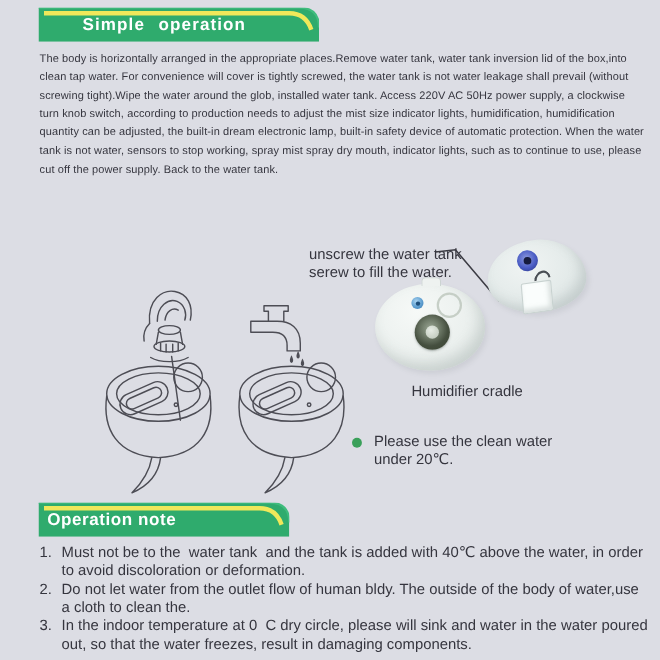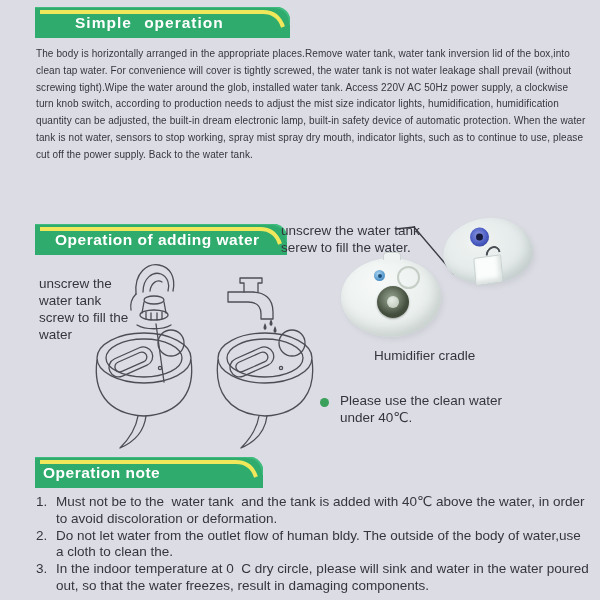--- a/index.html
+++ b/index.html
@@ -94,28 +94,20 @@
     <svg width="255" height="31">
       <path d="M0,0 H237 Q255,0 255,18 V31 H0 Z" fill="#2fab6d"></path>
       <path d="M0,0 H237 Q255,0 255,18" fill="none" stroke="#3fbc7d" stroke-width="2"></path>
       <path d="M5,5 H228 Q243,5 248,20" fill="none" stroke="#f0e85a" stroke-width="4"></path>
     </svg>
     <span class="banner-text" style="padding-left:40px;word-spacing:7px">Simple operation</span>
   </div>
 
   <p class="body-text" style="left:36px;top:46px;width:552px">The body is horizontally arranged in the appropriate places.Remove water tank, water tank inversion lid of the box,into clean tap water. For convenience will cover is tightly screwed, the water tank is not water leakage shall prevail (without screwing tight).Wipe the water around the glob, installed water tank. Access 220V AC 50Hz power supply, a clockwise turn knob switch, according to production needs to adjust the mist size indicator lights, humidification, humidification quantity can be adjusted, the built-in dream electronic lamp, built-in safety device of automatic protection. When the water tank is not water, sensors to stop working, spray mist spray dry mouth, indicator lights, such as to continue to use, please cut off the power supply. Back to the water tank.</p>
 
-  <div class="banner" style="left:35px;top:224px;width:252px">
-    <svg width="252" height="31">
-      <path d="M0,0 H234 Q252,0 252,18 V31 H0 Z" fill="#2fab6d"></path>
-      <path d="M0,0 H234 Q252,0 252,18" fill="none" stroke="#3fbc7d" stroke-width="2"></path>
-      <path d="M5,5 H225 Q240,5 245,20" fill="none" stroke="#f0e85a" stroke-width="4"></path>
-    </svg>
-    <span class="banner-text" style="padding-left:20px;letter-spacing:0.5px">Operation of adding water</span>
-  </div>
 
   <p class="caption" style="left:281px;top:222px;width:150px">unscrew the water tank serew to fill the water.</p>
 
   <svg class="abs" style="left:390px;top:218px" width="78" height="62">
     <polyline points="6,11 24,9 64,56" fill="none" stroke="#3c3c44" stroke-width="1.4"></polyline>
   </svg>
 
   <div class="tank-photo" style="left:443px;top:218px;width:90px;height:66px">
     <div class="tank-cap" style="left:28px;top:9px;width:19px;height:19px">
       <div class="tank-cap-core"></div>
@@ -129,21 +121,20 @@
     <div class="blue-dot" style="left:33px;top:12px;width:11px;height:11px">
       <div class="blue-dot-core"></div>
     </div>
     <div class="faint-ring" style="left:56px;top:8px;width:19px;height:19px"></div>
     <div class="donut-outer" style="left:36px;top:28px;width:32px;height:32px">
       <div class="donut-hole"></div>
     </div>
   </div>
   <p class="caption" style="left:374px;top:347px;width:160px">Humidifier cradle</p>
 
-  <p class="caption" style="left:39px;top:275px;width:90px">unscrew the water tank screw to fill the water</p>
 
   <svg class="abs lineart-wrap" style="left:112px;top:258px" width="85" height="130">
     <g class="lineart">
       <path d="M24,36 C 22,14 36,5 47,7 C 58,9 64,19 61,33"></path>
       <path d="M31,34 C 31,20 41,13 49,16 C 56,19 58,27 56,33"></path>
       <path d="M38,33 C 39,25 45,21 50,24"></path>
       <path d="M24,36 C 20,40 18,46 19,52"></path>
       <ellipse cx="42" cy="42" rx="10" ry="4"></ellipse>
       <path d="M32,44 L30,55 M52,44 L54,55"></path>
       <ellipse cx="42" cy="57" rx="14" ry="5"></ellipse>
@@ -187,21 +178,21 @@
         <rect x="16" y="24" width="46" height="19" rx="9.5"></rect>
         <rect x="22" y="28.5" width="34" height="10" rx="5"></rect>
       </g>
       <circle cx="68" cy="40" r="1.6"></circle>
       <path d="M5,32 C 1,62 14,86 52,88 C 90,86 103,62 99,32"></path>
       <path d="M46,88 C 44,100 38,110 28,120 C 42,114 52,104 54,88"></path>
     </g>
   </svg>
 
   <div class="bullet-dot" style="left:320px;top:398px;background:#3aa05a"></div>
-  <p class="caption" style="left:340px;top:392px;width:185px">Please use the clean water under 40℃.</p>
+  <p class="caption" style="left:340px;top:392px;width:185px">Please use the clean water under 20℃.</p>
 
   <div class="banner" style="left:35px;top:457px;width:228px">
     <svg width="228" height="31">
       <path d="M0,0 H210 Q228,0 228,18 V31 H0 Z" fill="#2fab6d"></path>
       <path d="M0,0 H210 Q228,0 228,18" fill="none" stroke="#3fbc7d" stroke-width="2"></path>
       <path d="M5,5 H201 Q216,5 221,20" fill="none" stroke="#f0e85a" stroke-width="4"></path>
     </svg>
     <span class="banner-text" style="padding-left:8px;letter-spacing:0.5px">Operation note</span>
   </div>
 

